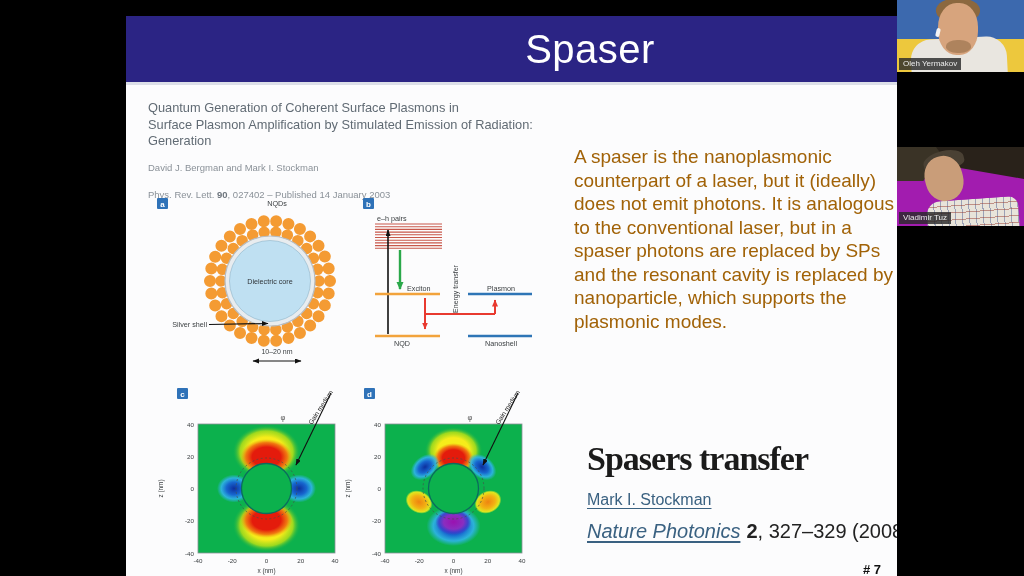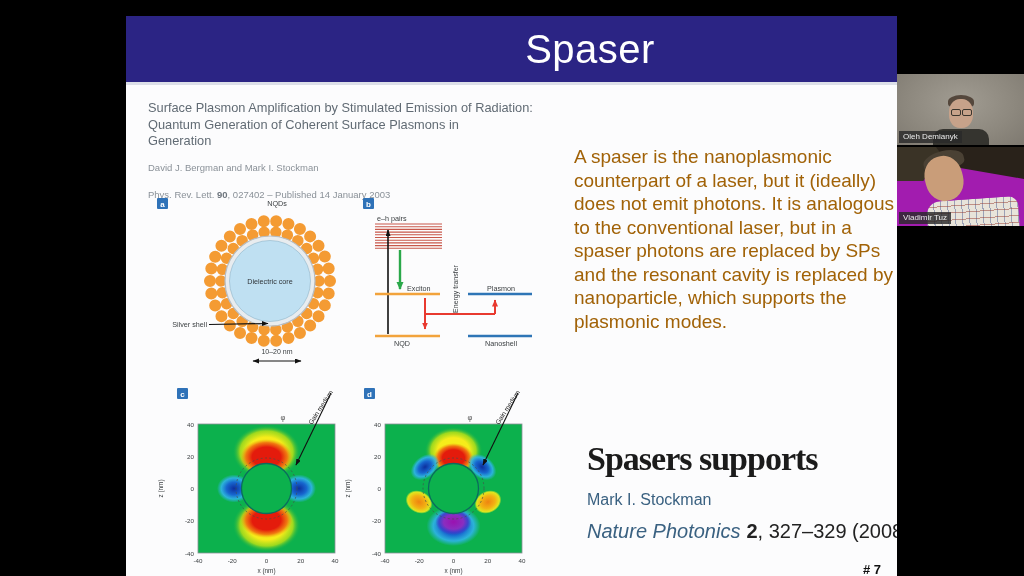--- a/index.html
+++ b/index.html
@@ -19,21 +19,21 @@
   .fig-a{left:24px;top:177px;width:205px;height:178px;}
   .fig-b{left:230px;top:177px;width:190px;height:178px;}
   .fig-c{left:24px;top:360px;width:200px;height:208px;}
   .fig-d{left:211px;top:360px;width:200px;height:208px;}
   svg text{font-family:"Liberation Sans",sans-serif;}
   .desc{position:absolute;left:440px;top:121px;width:336px;margin:8px;
         font-size:19px;line-height:23.5px;color:#a16207;}
   .ref{position:absolute;left:461px;top:424px;}
   .ref-head{font-family:"Liberation Serif",serif;font-weight:700;font-size:34px;
             letter-spacing:-1px;color:#1b1b1b;}
-  .ref a{color:#3a6181;text-underline-offset:3px;cursor:pointer;text-align:right;}
+  .ref a{color:#3a6181;text-decoration:underline;text-underline-offset:3px;cursor:pointer;text-align:right;}
   .ref-author{display:inline-block;margin-top:13px;font-size:16px;}
   .ref-cite{margin-top:11px;font-size:20px;color:#222;}
   .ref-cite .jrnl{font-style:italic;}
   .ref-cite b{margin-left:6px;}
   .pagenum{position:absolute;left:737px;top:546px;font-size:13px;font-weight:700;color:#111;}
   .participants{position:absolute;left:897px;top:0;width:127px;height:576px;background:#000;}
   .tile{position:absolute;left:0;width:127px;overflow:hidden;cursor:pointer;}
   .t1{top:0;height:72px;background:#3c69ae;}
   .t2{top:74px;height:71px;background:radial-gradient(ellipse at 50% 40%,#a19c92 0%,#8d887e 60%,#7e7970 100%);}
   .t3{top:147px;height:79px;background:#a21caf;}
@@ -128,22 +128,22 @@
 <div class="stage">
 
   <div class="slide">
 
     <header class="titlebar">
       <h1>Spaser</h1>
     </header>
 
     <div class="paper-head">
       <div class="paper-title">
+        <span>Quantum Generation of Coherent Surface Plasmons in</span>
         <span>Surface Plasmon Amplification by Stimulated Emission of Radiation:</span>
-        <span>Quantum Generation of Coherent Surface Plasmons in</span>
         <span>Generation</span>
       </div>
       <div class="paper-authors">David J. Bergman and Mark I. Stockman</div>
       <div class="paper-journal">
         <span>Phys. Rev. Lett. </span><b>90</b><span>, 027402 – Published 14 January 2003</span>
       </div>
     </div>
 
     <div class="fig fig-a">
       <svg width="205" height="178" viewBox="0 0 205 178">
@@ -280,41 +280,42 @@
         <text x="116.5" y="196.5" text-anchor="middle" font-size="6.4" fill="#3c4043">x (nm)</text>
         <text x="133" y="43.5" text-anchor="middle" font-size="7.5" fill="#555">φ</text>
         <text transform="translate(162,49) rotate(-57)" font-size="6.6" fill="#222">Gain medium</text>
         <line x1="181" y1="17" x2="146" y2="89" stroke="#111" stroke-width="1.1" marker-end="url(#mA)"></line>
       </svg>
     </div>
 
     <p class="desc">A spaser is the nanoplasmonic counterpart of a laser, but it (ideally) does not emit photons. It is analogous to the conventional laser, but in a spaser photons are replaced by SPs and the resonant cavity is replaced by a nanoparticle, which supports the plasmonic modes.</p>
 
     <div class="ref">
-      <div class="ref-head">Spasers supports</div>
+      <div class="ref-head">Spasers transfer</div>
       <a class="ref-author">Mark I. Stockman</a>
       <div class="ref-cite">
         <a class="jrnl">Nature Photonics</a><b>2</b><span>, 327–329 (2008)</span>
       </div>
     </div>
 
     <div class="pagenum"># 7</div>
   </div>
 
   <div class="participants">
 
-
-    <div class="tile t2">
-      <div class="p2-body"></div>
-      <div class="p2-hair"></div>
-      <div class="p2-head"></div>
-      <div class="p2-lens l"></div>
-      <div class="p2-lens r"></div>
-      <span class="nametag">Oleh Demianyk</span>
-    </div>
+    <div class="tile t1">
+      <div class="flag-bottom"></div>
+      <div class="p1-body"></div>
+      <div class="p1-hair"></div>
+      <div class="p1-head"></div>
+      <div class="p1-beard"></div>
+      <div class="p1-earbud"></div>
+      <span class="nametag">Oleh Yermakov</span>
+    </div>
+
 
     <div class="tile t3">
       <div class="t3-dark-left"></div>
       <div class="t3-shelf"></div>
       <div class="p3-shirt"></div>
       <div class="p3-hair"></div>
       <div class="p3-head"></div>
       <span class="nametag">Vladimir Tuz</span>
     </div>
 

